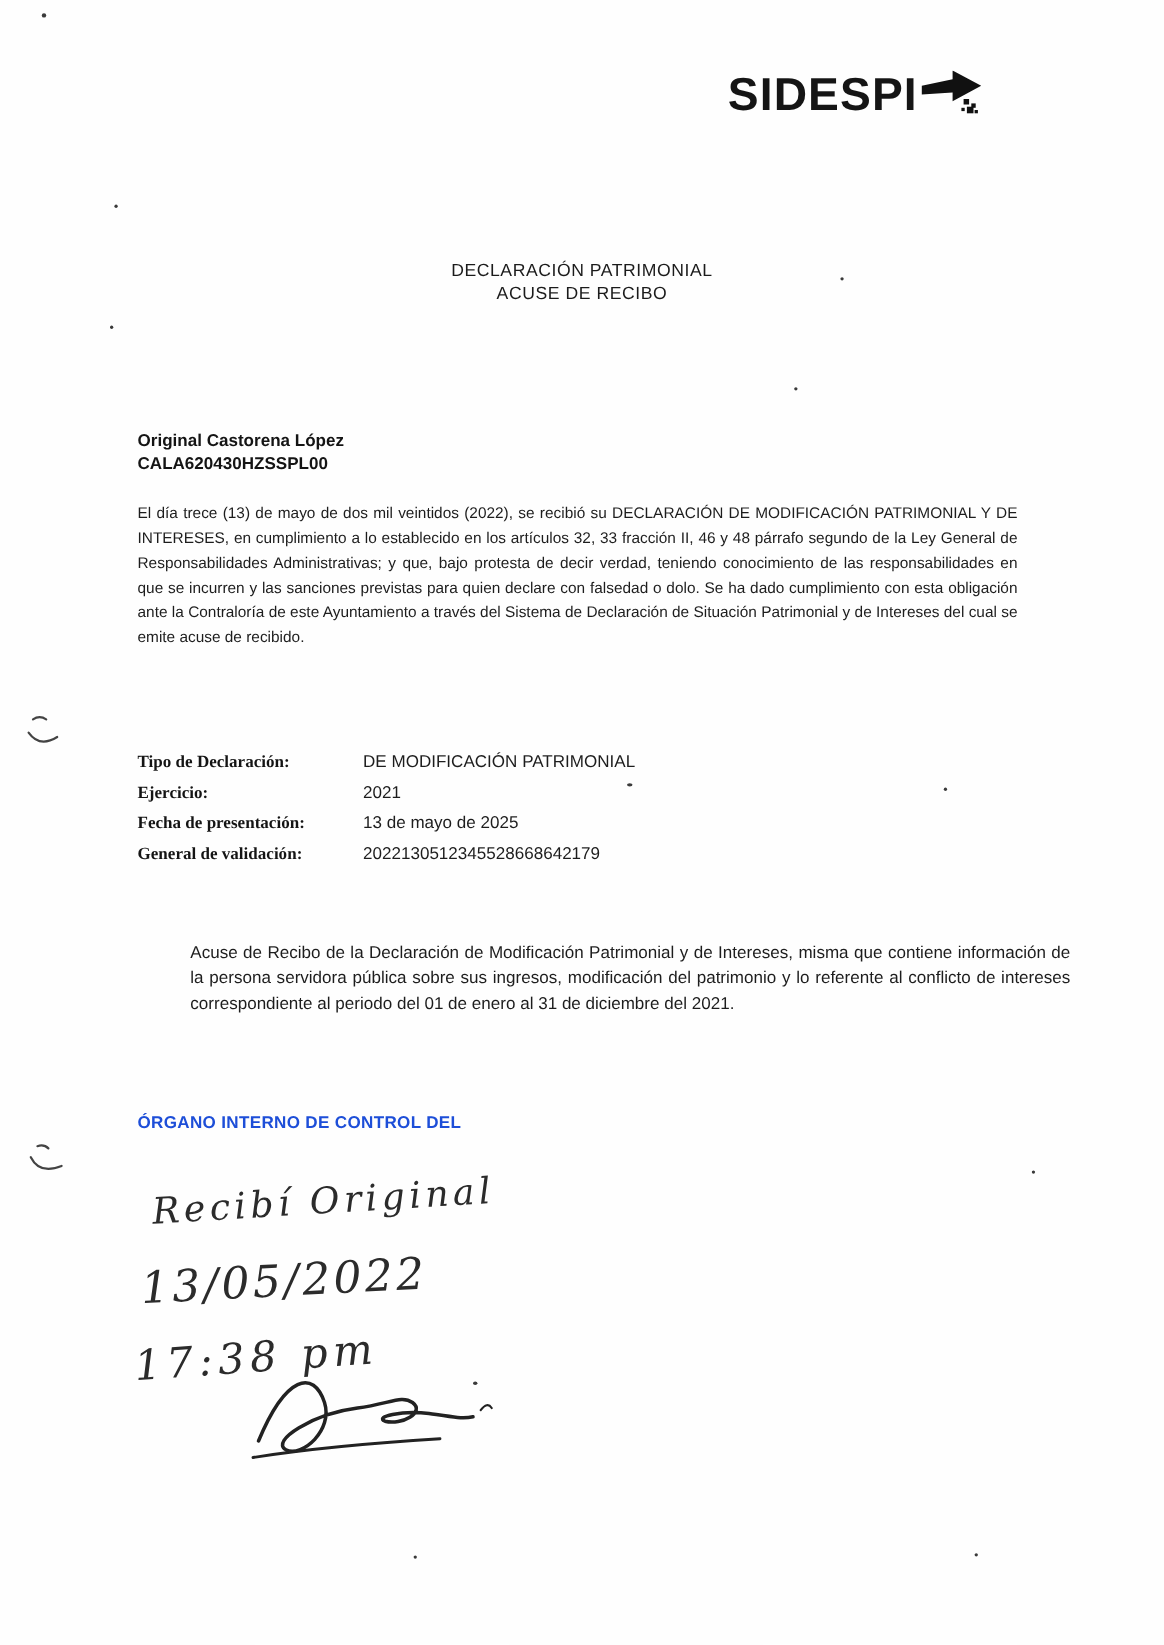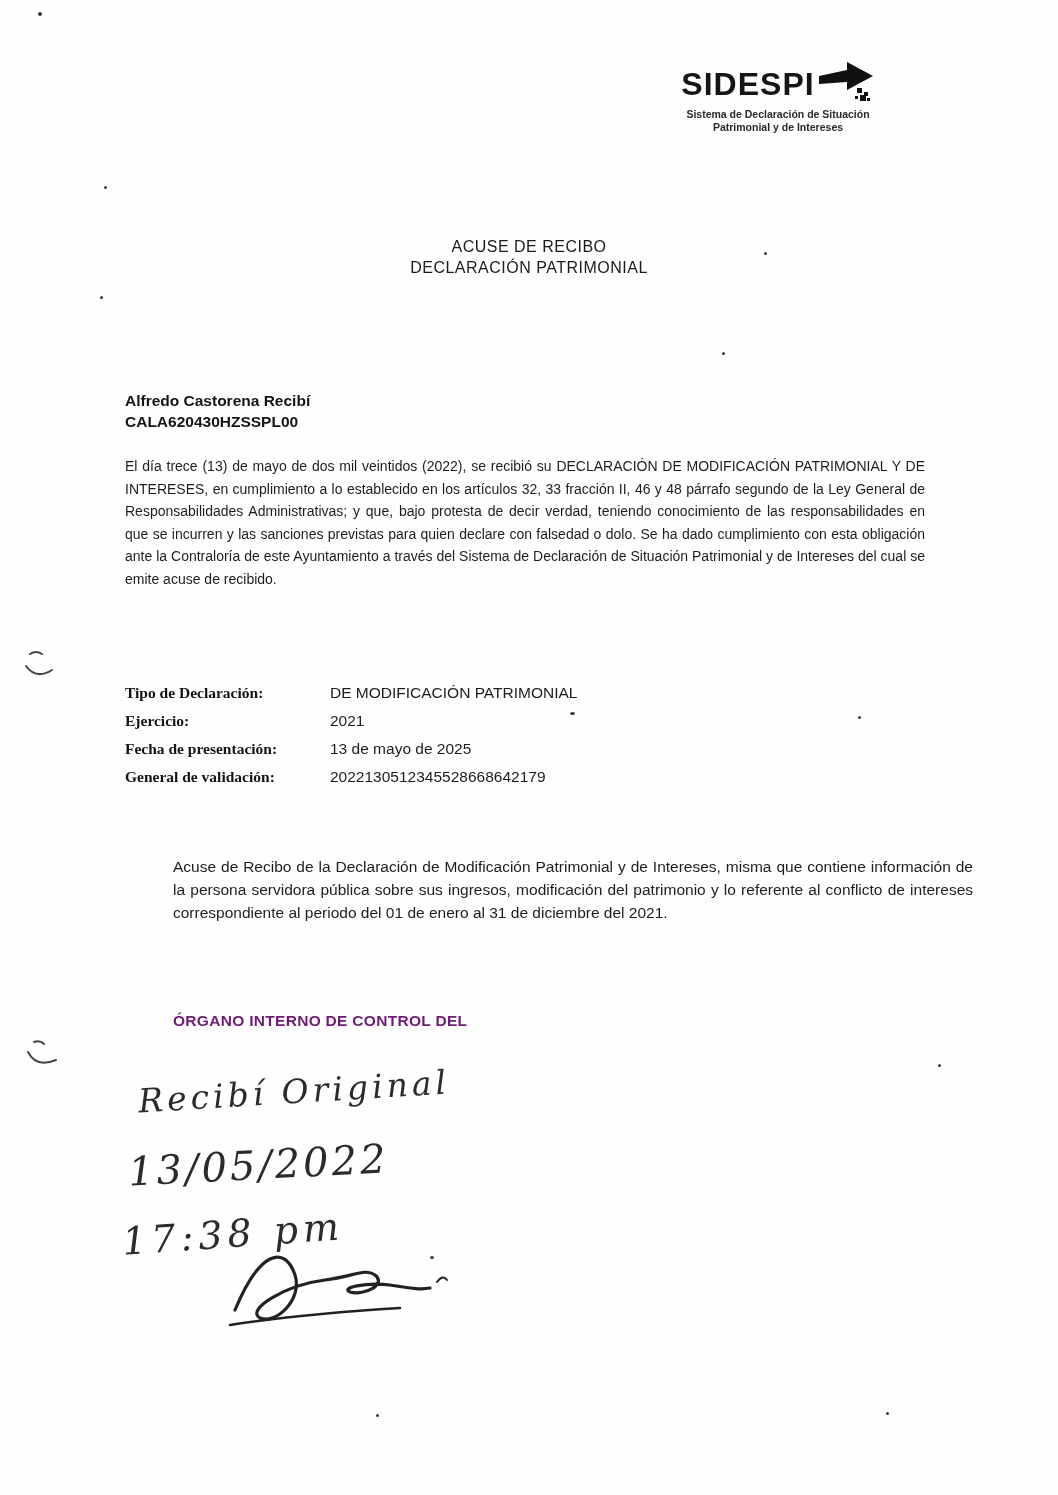--- a/index.html
+++ b/index.html
@@ -25,21 +25,21 @@
     width: 260px;
     text-align: center;
   }
   .logo-row {
     display: flex;
     align-items: center;
     justify-content: center;
     gap: 2px;
   }
   .logo-word {
-    font-size: 32px;
+    font-size: 42px;
     font-weight: bold;
     letter-spacing: 1px;
     color: #151515;
     font-family: "Liberation Sans", sans-serif;
   }
   .logo-arrow {
     width: 58px;
     height: 44px;
     display: inline-block;
   }
@@ -123,22 +123,21 @@
   }
 
   
   .organ-heading {
     position: absolute;
     top: 1012px;
     left: 125px;
     font-size: 15.5px;
     font-weight: bold;
     letter-spacing: 0.3px;
-    color: #701a75;
-    margin-left: 48px;
+    color: #1d4ed8;
   }
 
   
   .handwriting {
     font-family: "DejaVu Serif", serif;
     font-style: italic;
     color: #2b2b2b;
     position: absolute;
     white-space: nowrap;
   }
@@ -196,33 +195,29 @@
         <svg viewBox="0 0 58 44" width="58" height="44">
           <polygon points="2,14 30,8 30,0 56,14 30,28 30,20 2,22" fill="#111"></polygon>
           <rect x="40" y="26" width="5" height="5" fill="#111"></rect>
           <rect x="47" y="30" width="4" height="4" fill="#111"></rect>
           <rect x="43" y="33" width="6" height="6" fill="#111"></rect>
           <rect x="50" y="36" width="3" height="3" fill="#111"></rect>
           <rect x="38" y="34" width="3" height="3" fill="#111"></rect>
         </svg>
       </span>
     </div>
-    <div class="logo-sub">
-      <div>Sistema de Declaración de Situación</div>
-      <div>Patrimonial y de Intereses</div>
-    </div>
   </div>
 
   <div class="doc-title">
+    <div>DECLARACIÓN PATRIMONIAL</div>
     <div>ACUSE DE RECIBO</div>
-    <div>DECLARACIÓN PATRIMONIAL</div>
   </div>
 
   <div class="recipient">
-    <div>Alfredo Castorena Recibí</div>
+    <div>Original Castorena López</div>
     <div>CALA620430HZSSPL00</div>
   </div>
 
   <div class="body-par">El día trece (13) de mayo de dos mil veintidos (2022), se recibió su DECLARACIÓN DE MODIFICACIÓN PATRIMONIAL Y DE INTERESES, en cumplimiento a lo establecido en los artículos 32, 33 fracción II, 46 y 48 párrafo segundo de la Ley General de Responsabilidades Administrativas; y que, bajo protesta de decir verdad, teniendo conocimiento de las responsabilidades en que se incurren y las sanciones previstas para quien declare con falsedad o dolo. Se ha dado cumplimiento con esta obligación ante la Contraloría de este Ayuntamiento a través del Sistema de Declaración de Situación Patrimonial y de Intereses del cual se emite acuse de recibido.</div>
 
   <div class="fields">
     <div class="field-row">
       <span class="field-label">Tipo de Declaración:</span>
       <span class="field-value">DE MODIFICACIÓN PATRIMONIAL</span>
     </div>

